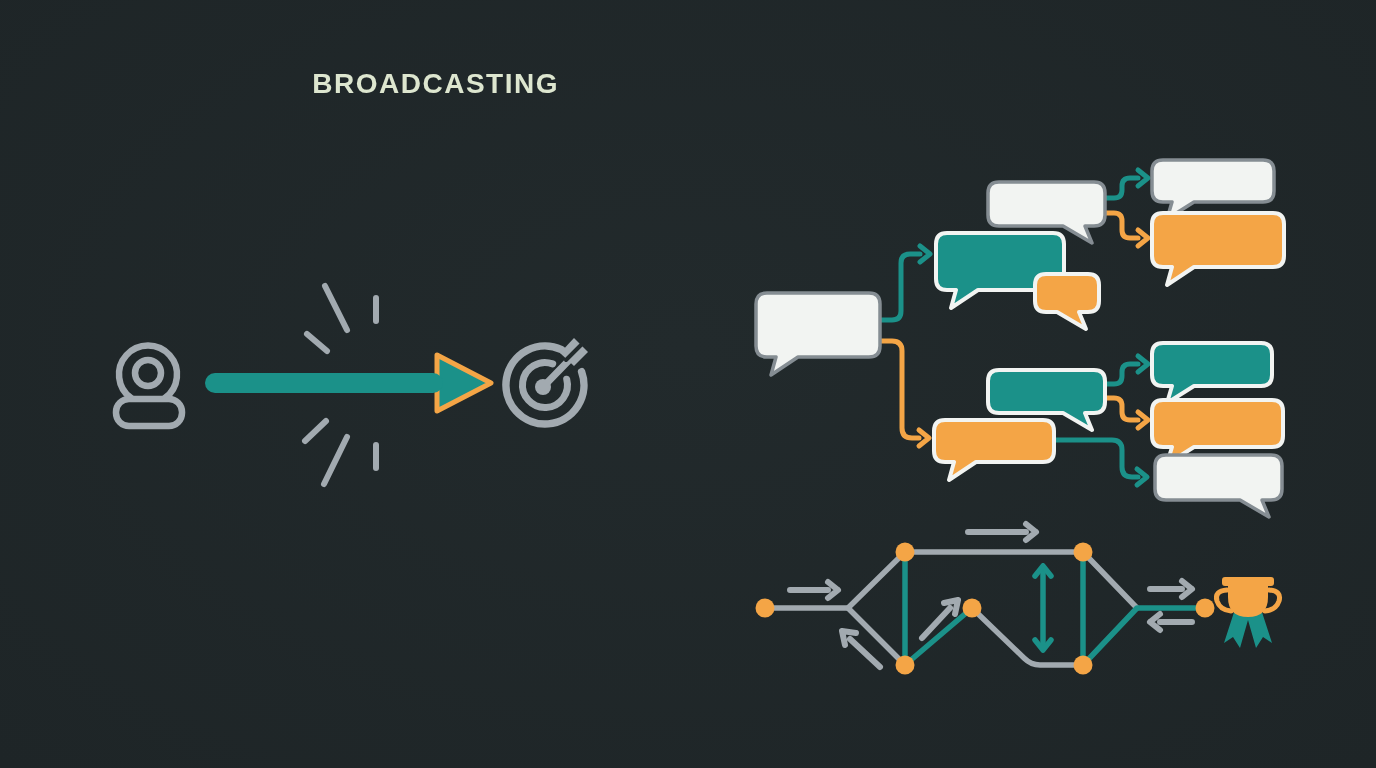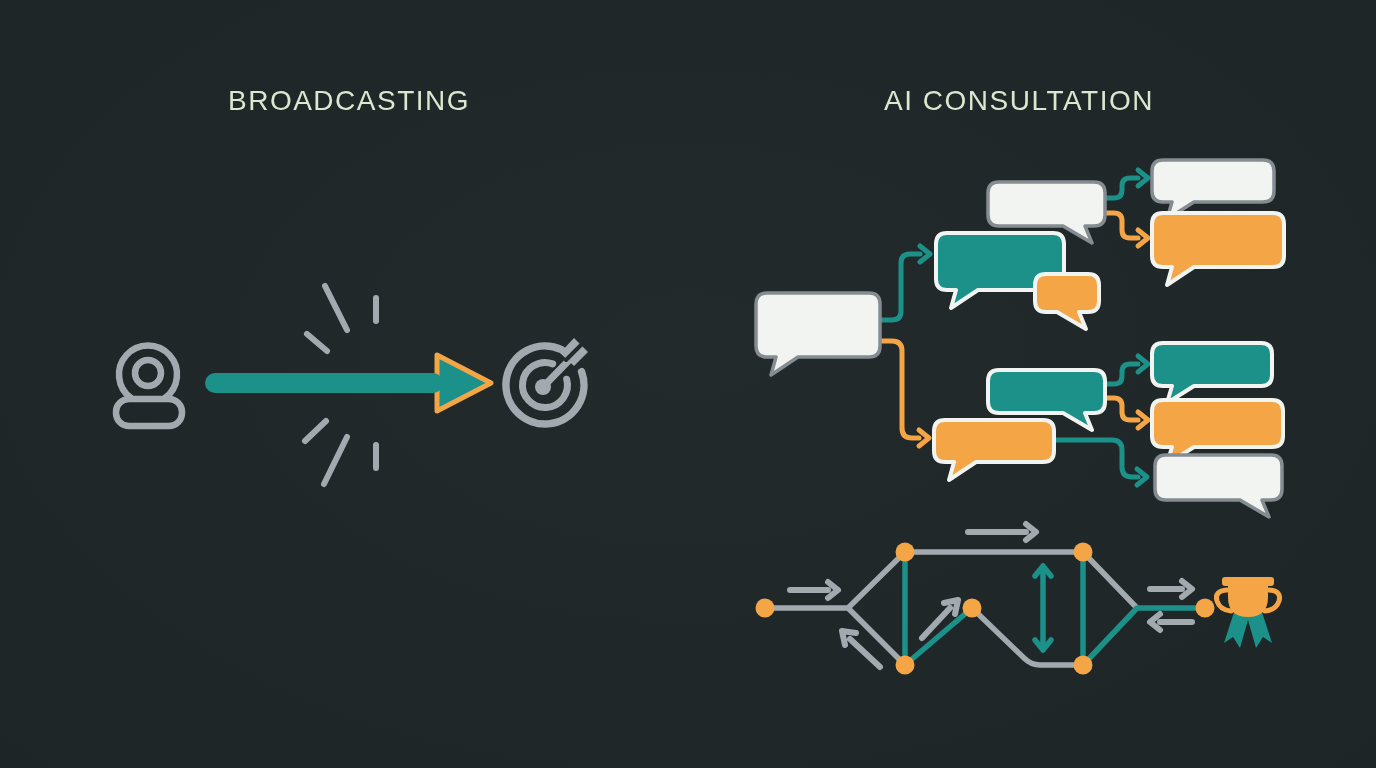--- a/index.html
+++ b/index.html
@@ -5,25 +5,25 @@
   html,body{margin:0;padding:0;background:#15191b;}
   .canvas{
     position:relative;
     width:1376px;height:768px;
     overflow:hidden;
     background:radial-gradient(ellipse at 50% 45%, var(--bg, #222a2c) 0%, #1e2527 100%);
     font-family:"Liberation Sans", sans-serif;
   }
   .panel-title{
     position:absolute;
-    top:85px;
+    top:68px;
     width:420px;
-    text-align:center;
+    text-align:right;
     font-size:28px;
-    font-weight:normal;
+    font-weight:bold;
     letter-spacing:1.5px;
     color:var(--title-text,#dde6cf);
     white-space:nowrap;
   }
   .title-left{left:139px;}
   .title-right{left:809px;}
   svg{position:absolute;inset:0;}
 
   
   .f-teal{fill:var(--teal,#1b9189);}   .s-teal{stroke:var(--teal,#1b9189);}
@@ -41,21 +41,20 @@
   .bubble-teal{fill:var(--teal,#1b9189);stroke:var(--light,#f2f4f2);stroke-width:4px;stroke-linejoin:round;}
   .bubble-orange{fill:var(--orange,#f4a546);stroke:var(--light,#f2f4f2);stroke-width:4px;stroke-linejoin:round;}
 </style>
 </head>
 <body>
 
 <div class="canvas">
 
   <div class="panel-title title-left">BROADCASTING</div>
 
-  <div class="panel-title title-right">AI CONSULTATION</div>
 
   <svg width="1376" height="768" viewBox="0 0 1376 768">
 
     <g>
 
       <g>
         <path class="outline s-gray w65" d="M131,398 A29,29 0 1 1 165,398"></path>
         <circle class="outline s-gray w65" cx="148" cy="373" r="13"></circle>
         <rect class="outline s-gray w65" x="116" y="399" width="66" height="27" rx="13"></rect>
       </g>

